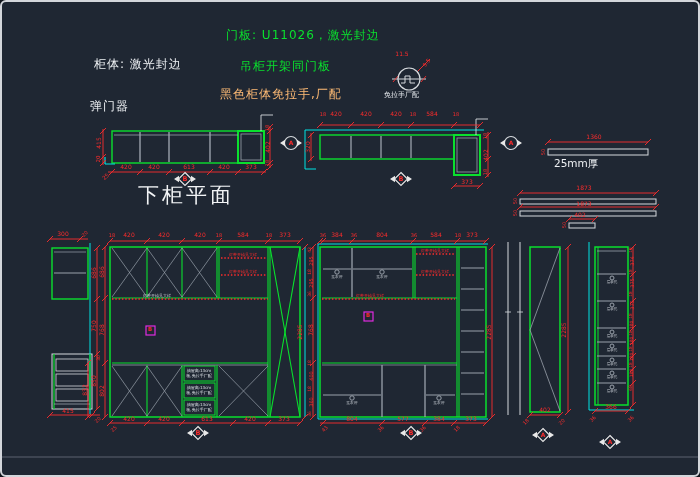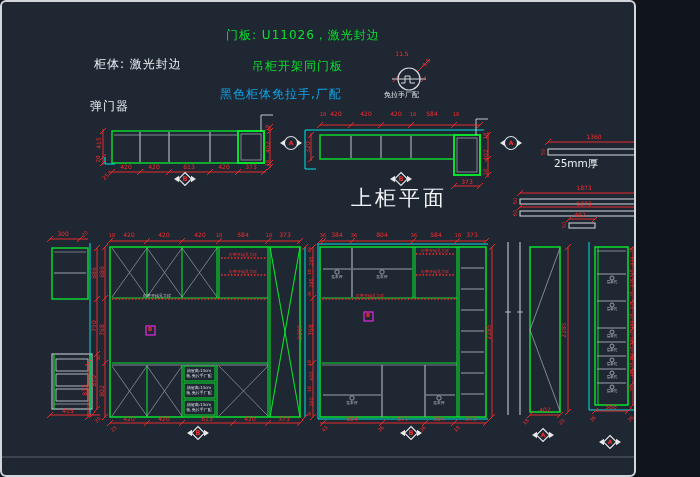--- a/index.html
+++ b/index.html
@@ -1,25 +1,25 @@
 <!DOCTYPE html>
 <html><head>
 <meta charset="utf-8">
 <style>
   html,body{margin:0;padding:0;background:#10141b;}
   .canvas{
-    position:relative;width:636px;height:477px;overflow:hidden;
+    position:relative;width:700px;height:477px;overflow:hidden;
     background:#1f2733;border:2px solid #d3d6db;border-radius:6px;box-sizing:border-box;
     font-family:"DejaVu Sans","Liberation Sans",sans-serif;
   }
   svg{position:absolute;left:0;top:0;}
   .note{position:absolute;white-space:nowrap;letter-spacing:1px;}
   .n-green{color:#0ae02e;font-size:12px;}
   .n-white{color:#eef1f4;font-size:12px;}
-  .n-red{color:#0ea5e9;font-size:12px;}
+  .n-red{color:#fdba74;font-size:12px;}
   .n-small{color:#e8ecf0;font-size:7px;letter-spacing:0;}
   .n-thick{color:#eef1f4;font-size:10.5px;letter-spacing:0;}
   .title{position:absolute;color:#f2f4f6;font-size:21px;letter-spacing:3px;white-space:nowrap;}
   .ann{position:absolute;white-space:nowrap;transform-origin:center;line-height:1;}
   .a-r{color:#fb2c2c;}
   .a-w{color:#dfe4e9;}
   .a-t{color:#fb2c2c;}
   .a-y{color:#c2c8cf;}
   .a-mk{color:#fb2c2c;font-weight:bold;}
   .a-mg{color:#fb2c2c;font-weight:bold;}
@@ -211,27 +211,27 @@
       <path d="M597,440 l5,-3.2 v6.4 Z M619,440 l-5,-3.2 v6.4 Z" fill="#e8e8e8" stroke="none"></path>
       <circle cx="289" cy="141" r="6.5" fill="none" stroke="#d6dade" stroke-width="1.1"></circle>
       <path d="M278,141 l5,-3.2 v6.4 Z M300,141 l-5,-3.2 v6.4 Z" fill="#e8e8e8" stroke="none"></path>
       <circle cx="509" cy="141" r="6.5" fill="none" stroke="#d6dade" stroke-width="1.1"></circle>
       <path d="M498,141 l5,-3.2 v6.4 Z M520,141 l-5,-3.2 v6.4 Z" fill="#e8e8e8" stroke="none"></path>
       <path d="M107,173 L113,167 M135,173 L141,167 M164,173 L170,167 M205,173 L211,167 M233,173 L239,167 M259,173 L265,167 M315,126 L321,120 M346,126 L352,120 M376,126 L382,120 M406,126 L412,120 M449,126 L455,120 M475,126 L481,120 M543,143 L549,137 M643,143 L649,137 M515,194 L521,188 M651,194 L657,188 M515,208 L521,202 M651,208 L657,202 M564,220 L570,214 M590,220 L596,214 M45,240 L51,234 M75,240 L81,234 M45,416 L51,410 M87,416 L93,410 M105,242 L111,236 M142,242 L148,236 M177,242 L183,236 M214,242 L220,236 M263,242 L269,236 M295,242 L301,236 M105,424 L111,418 M142,424 L148,418 M177,424 L183,418 M228,424 L234,418 M263,424 L269,418 M295,424 L301,418 M315,242 L321,236 M318,242 L324,236 M347,242 L353,236 M408,242 L414,236 M452,242 L458,236 M481,242 L487,236 M318,424 L324,418 M377,424 L383,418 M420,424 L426,418 M449,424 L455,418 M481,424 L487,418 M449,187 L455,181 M475,187 L481,181 M525,416 L531,410 M555,416 L561,410 M590,412 L596,406 M623,412 L629,406 M98,132 L104,126 M98,158 L104,152 M98,164 L104,158 M265,128 L271,122 M265,132 L271,126 M265,164 L271,158 M265,168 L271,162 M306,136 L312,130 M306,160 L312,154 M483,136 L489,130 M483,160 L489,154 M483,176 L489,170 M92,249 L98,243 M92,300 L98,294 M92,355 L98,349 M92,410 L98,404 M100,248 L106,242 M100,299 L106,293 M100,364 L106,358 M100,418 L106,412 M83,364 L89,358 M83,418 L89,412 M300,248 L306,242 M300,418 L306,412 M308,248 L314,242 M308,299 L314,293 M308,364 L314,358 M308,418 L314,412 M487,248 L493,242 M487,418 L493,412 M563,248 L569,242 M563,413 L569,407 M628,248 L634,242 M628,275 L634,269 M628,302 L634,296 M628,329 L634,323 M628,343 L634,337 M628,357 L634,351 M628,370 L634,364 M628,384 L634,378 M628,406 L634,400 " stroke="#fb2c2c" stroke-width="0.9" fill="none"></path>
     </svg>
 
   <span class="note n-green" style="left:224px;top:25px;">门板: U11026，激光封边</span>
   <span class="note n-white" style="left:92px;top:54px;">柜体: 激光封边</span>
-  <span class="note n-green" style="left:250px;top:56px;">吊柜开架同门板</span>
+  <span class="note n-green" style="left:238px;top:56px;">吊柜开架同门板</span>
   <span class="note n-red" style="left:218px;top:84px;">黑色柜体免拉手,厂配</span>
   <span class="note n-white" style="left:88px;top:96px;">弹门器</span>
   <span class="note n-small" style="left:382px;top:88px;">免拉手厂配</span>
   <span class="note n-thick" style="left:552px;top:155px;">25mm厚</span>
 
-  <span class="title" style="left:349px;top:182px;">上柜平面</span>
+  <span class="title" style="left:136px;top:179px;">下柜平面</span>
 
   <div id="ann-layer">
       <span class="ann a-r" style="left: 400px; top: 52px; font-size: 6px; transform: translate(-50%, -50%) rotate(0deg);">11.5</span>
       <span class="ann a-r" style="left: 425px; top: 61px; font-size: 5.5px; transform: translate(-50%, -50%) rotate(-50deg);">9.5</span>
       <span class="ann a-r" style="left: 124px; top: 165px; font-size: 6px; transform: translate(-50%, -50%) rotate(0deg);">420</span>
       <span class="ann a-r" style="left: 152px; top: 165px; font-size: 6px; transform: translate(-50%, -50%) rotate(0deg);">420</span>
       <span class="ann a-r" style="left: 187px; top: 165px; font-size: 6px; transform: translate(-50%, -50%) rotate(0deg);">613</span>
       <span class="ann a-r" style="left: 222px; top: 165px; font-size: 6px; transform: translate(-50%, -50%) rotate(0deg);">420</span>
       <span class="ann a-r" style="left: 249px; top: 165px; font-size: 6px; transform: translate(-50%, -50%) rotate(0deg);">373</span>
       <span class="ann a-r" style="left: 104px; top: 175px; font-size: 5.5px; transform: translate(-50%, -50%) rotate(-45deg);">25</span>

